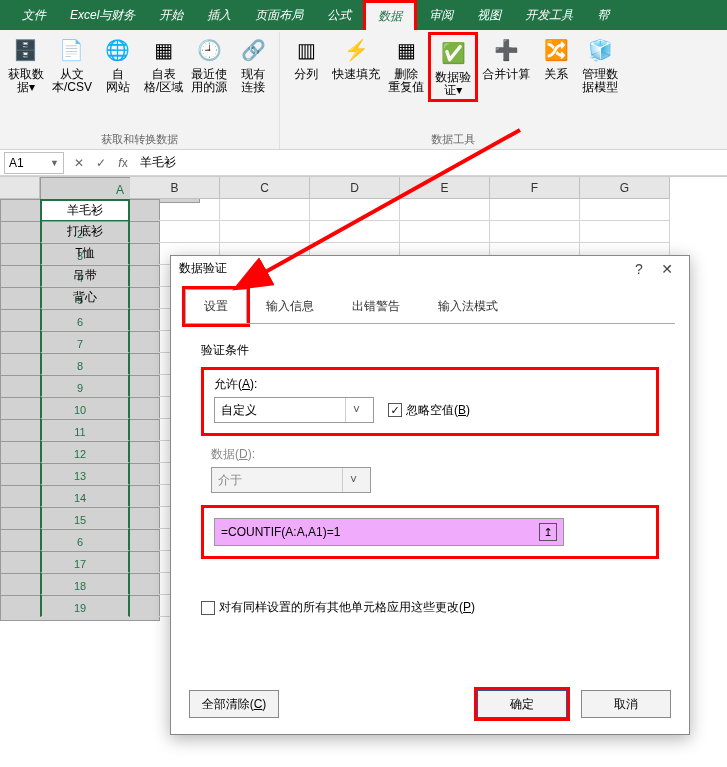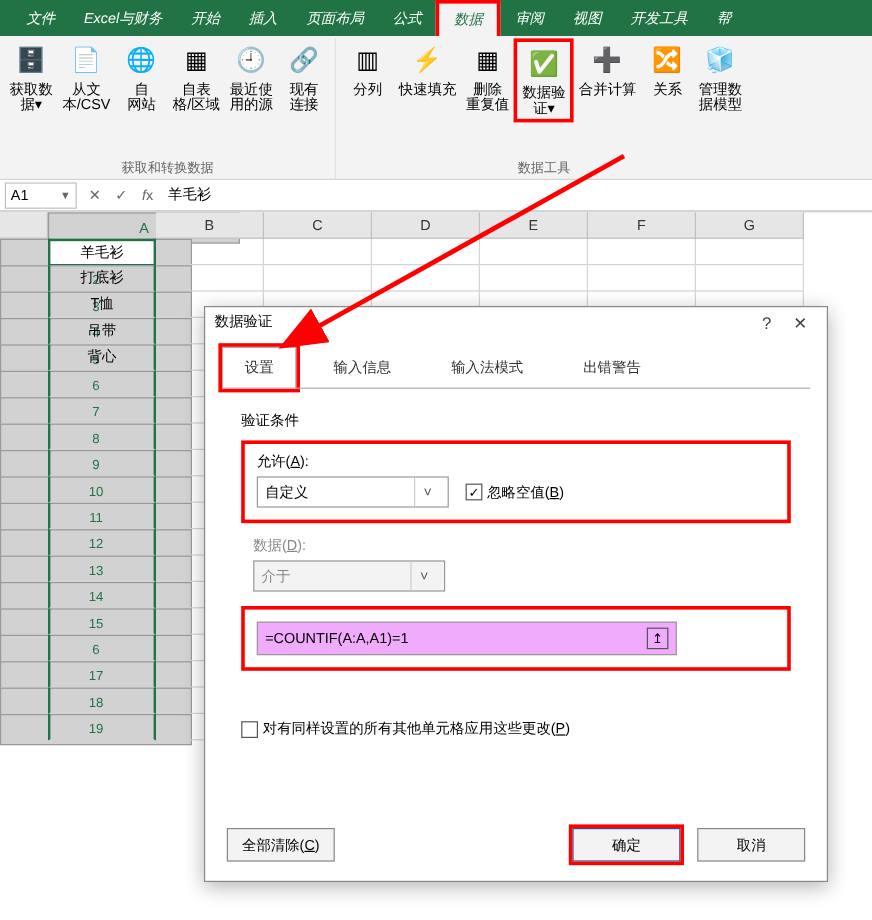--- a/index.html
+++ b/index.html
@@ -131,21 +131,20 @@
   .dlg-title {
     display:flex;align-items:center;
     padding:4px 8px;
     font-size:12px;
   }
   .dlg-title .t { flex:1;}
   .dlg-title .q, .dlg-title .x { width:28px;text-align:center;cursor:pointer;color:#444;font-size:14px;}
   .dlg-tabs {
     display:flex;
     padding: 8px 14px 0 14px;
-    gap: 12px;
   }
   .dlg-tab {
     padding:8px 18px;
     border:1px solid transparent;
     cursor:pointer;
     color:#333;
   }
   .dlg-tab.active {
     border:1px solid #aaa;
     border-bottom:1px solid #fff;
@@ -475,22 +474,22 @@
 
 <div class="dialog">
   <div class="dlg-title">
     <span class="t">数据验证</span>
     <span class="q">?</span>
     <span class="x">✕</span>
   </div>
   <div class="dlg-tabs">
     <div class="dlg-tab active">设置</div>
     <div class="dlg-tab">输入信息</div>
+    <div class="dlg-tab">出错警告</div>
     <div class="dlg-tab">输入法模式</div>
-    <div class="dlg-tab">出错警告</div>
   </div>
   <div class="dlg-tabline"></div>
   <div class="dlg-body">
     <div class="section-label">验证条件</div>
 
     <div class="fieldset-red">
       <div class="lbl-u">允许(<u>A</u>):</div>
       <div class="row">
         <div class="sel">
           <span>自定义</span>

